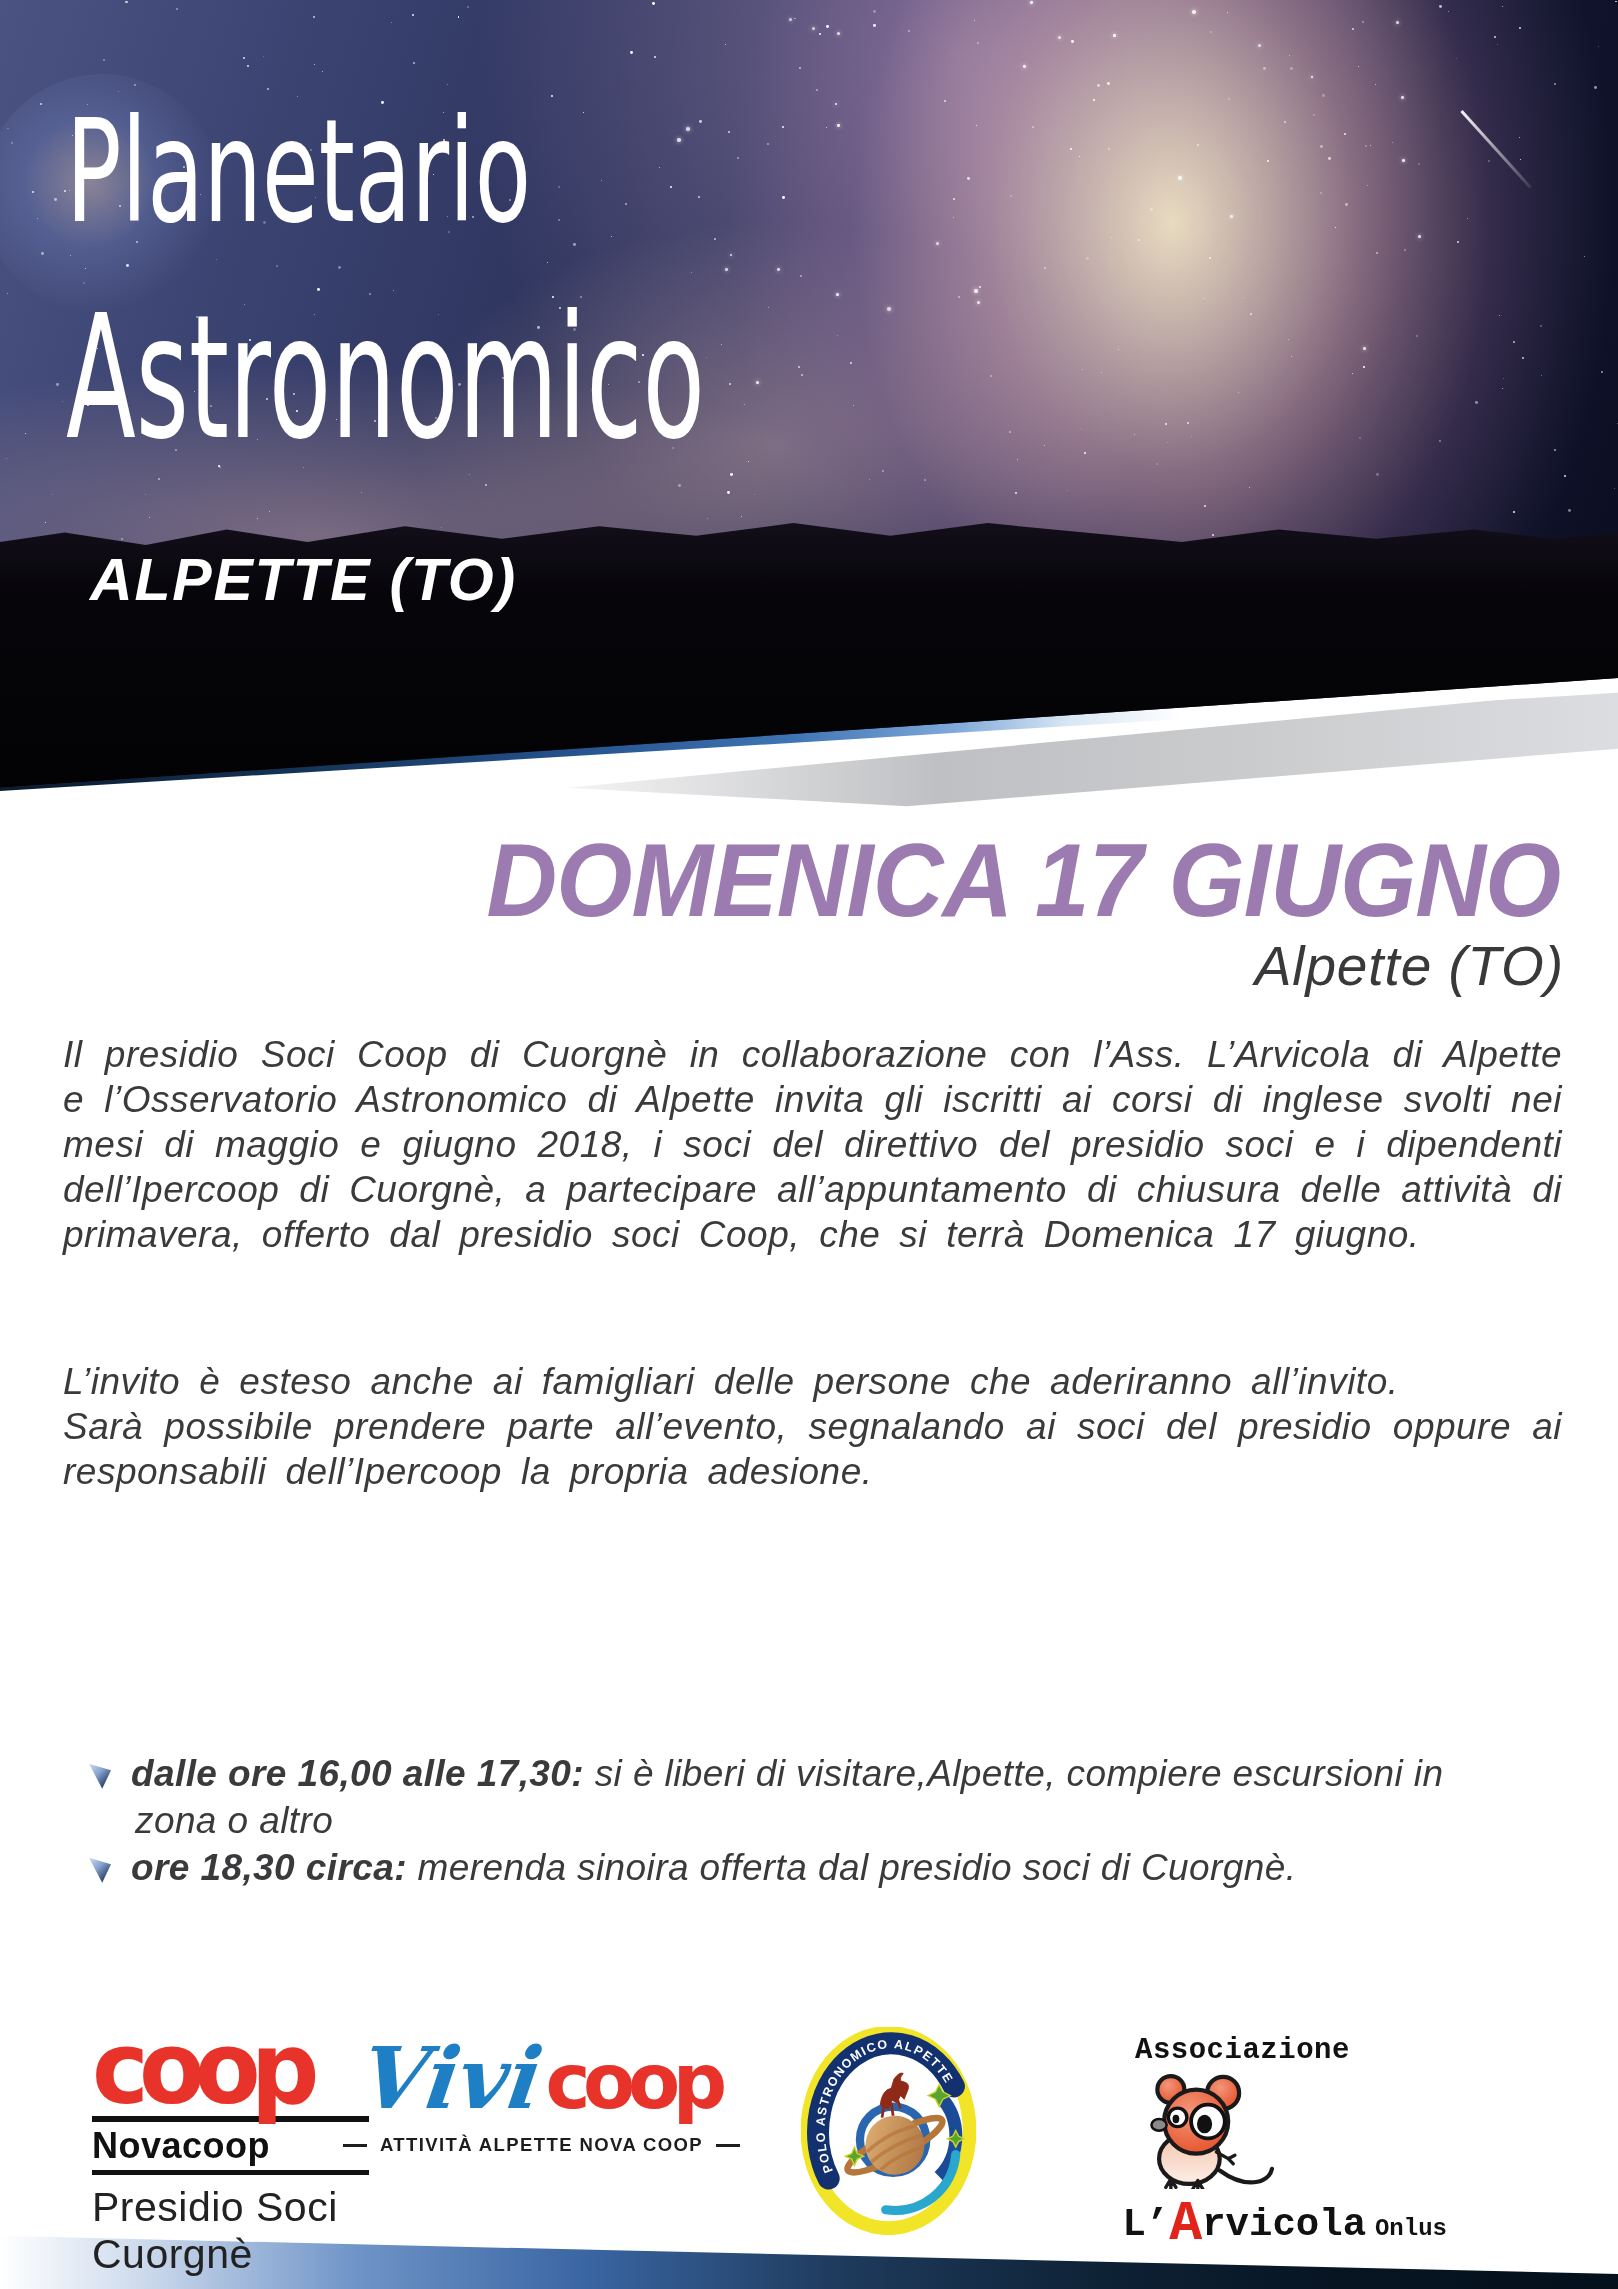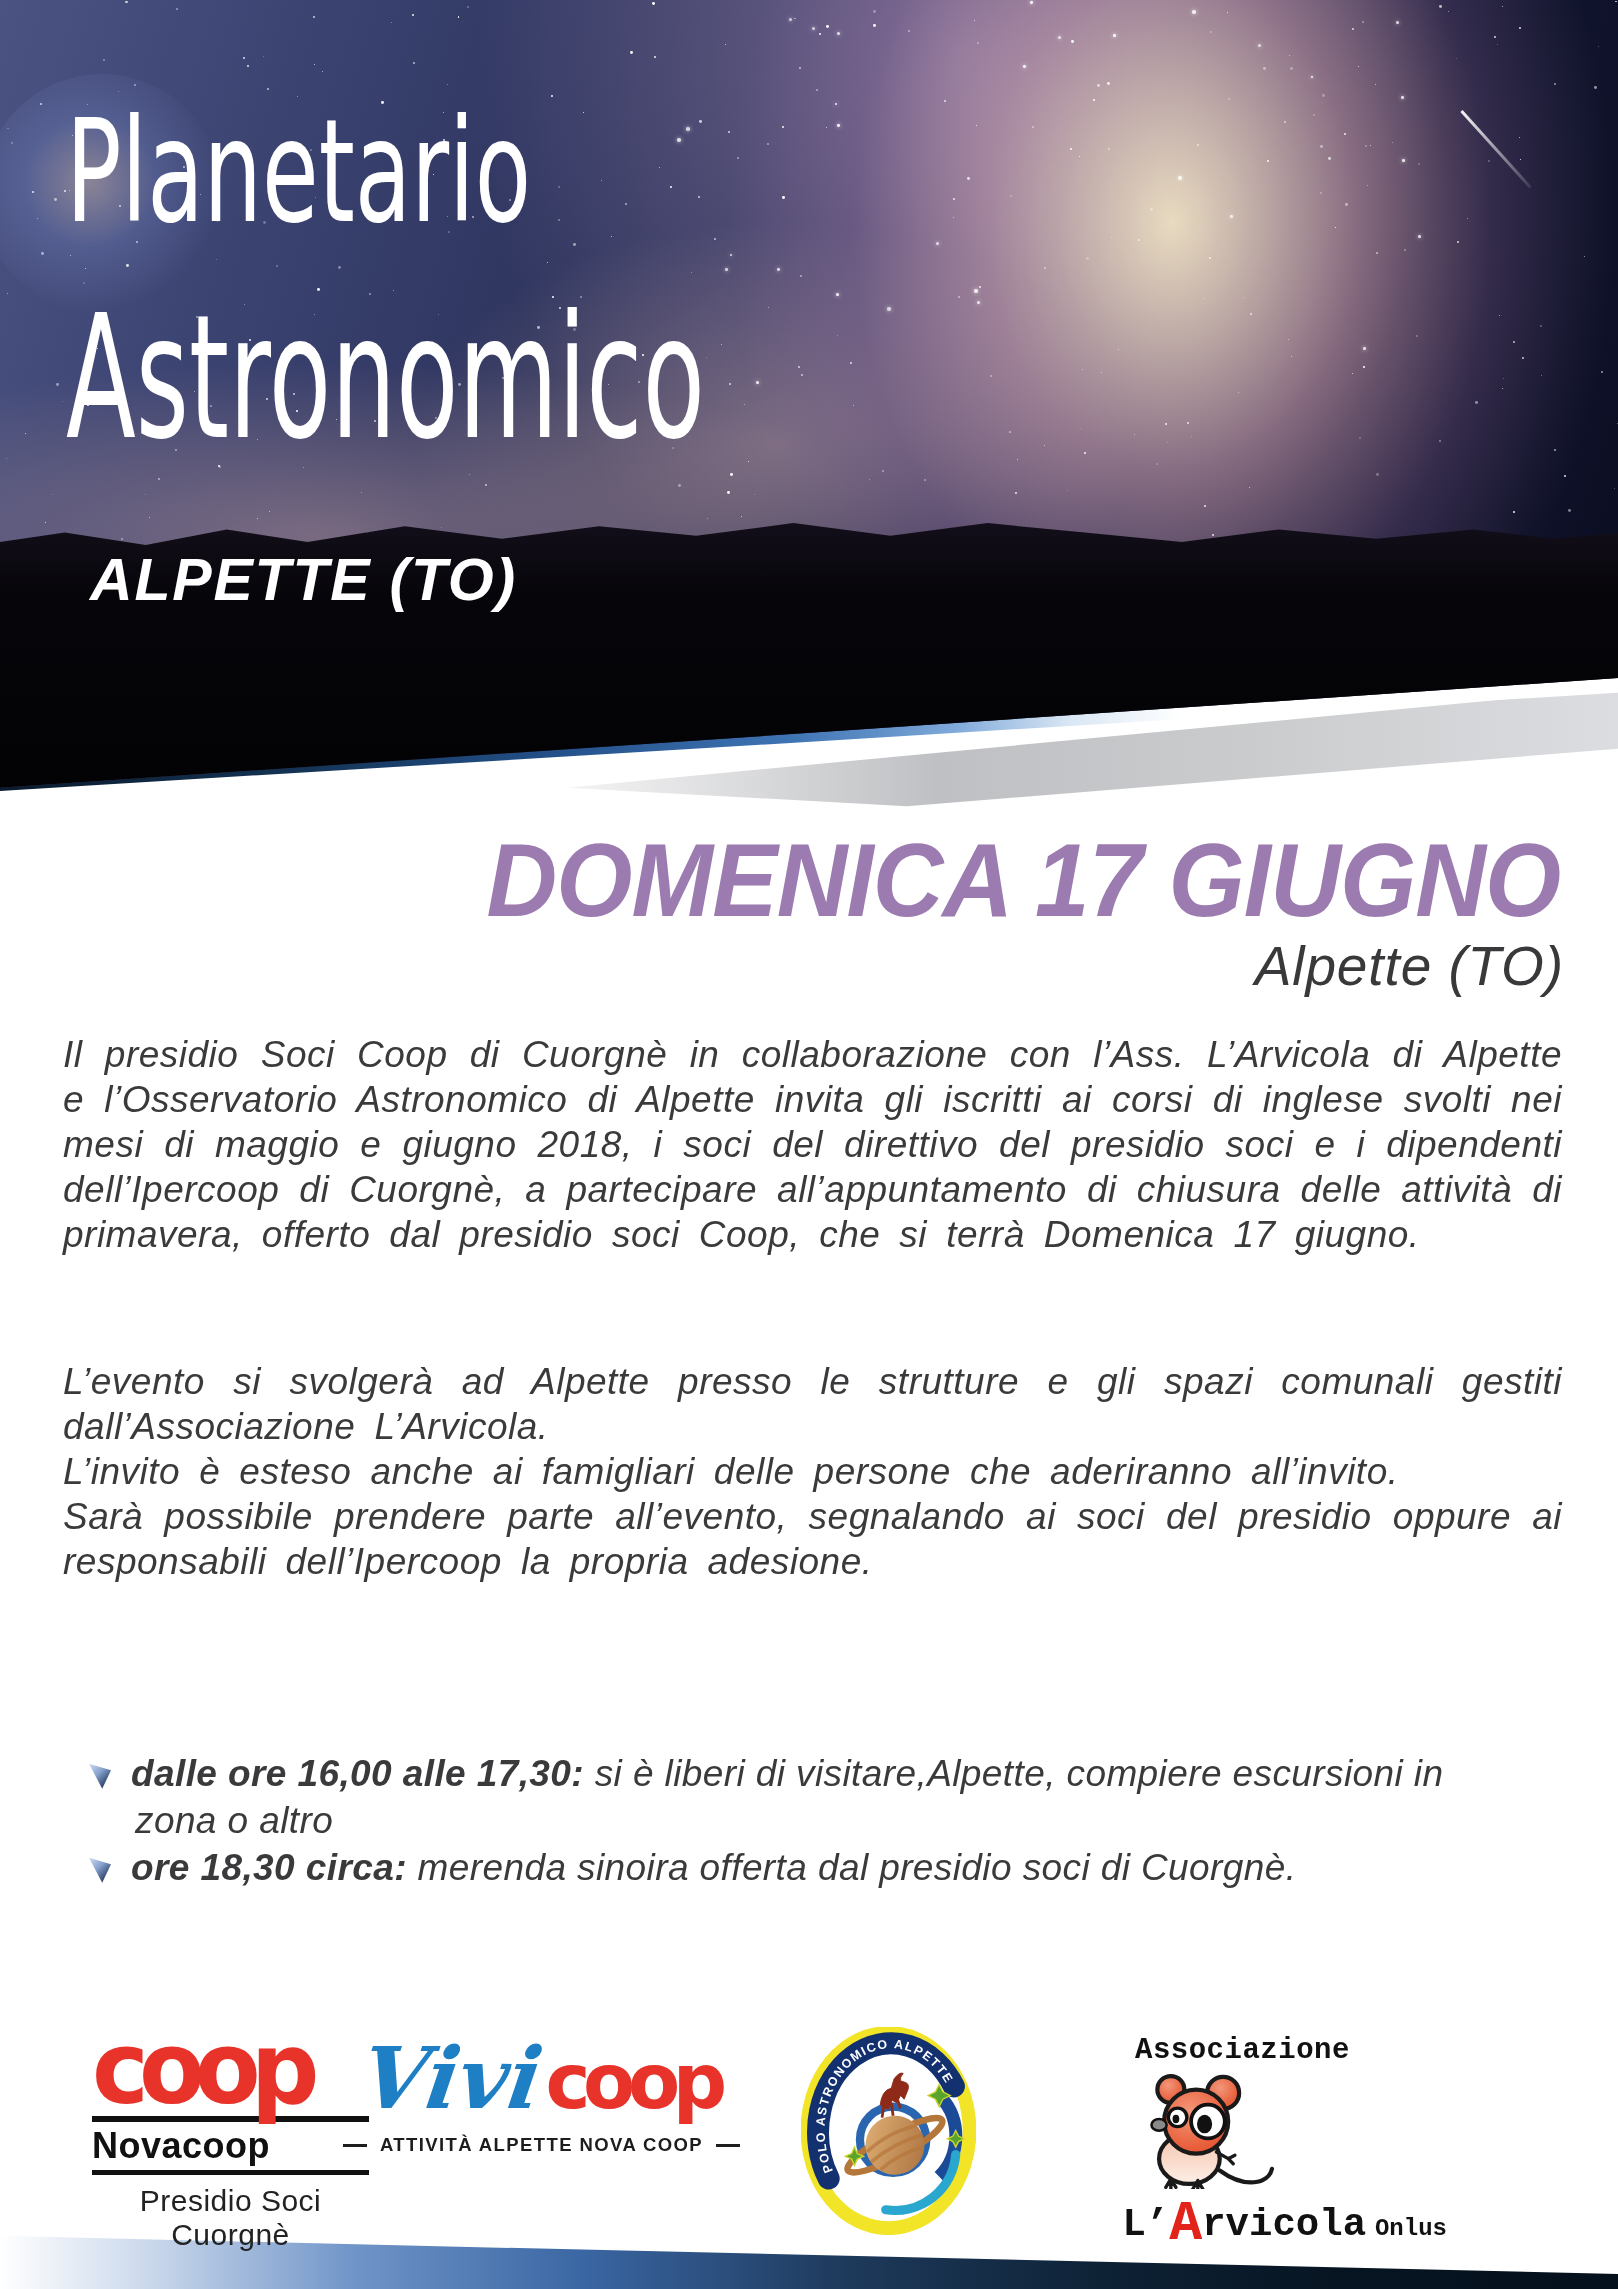--- a/index.html
+++ b/index.html
@@ -68,21 +68,21 @@
 
   
   .logos{position:absolute;left:0;top:2027px;width:1619px;height:212px;z-index:4;}
   .coop-logo{position:absolute;left:92px;top:0;width:277px;color:#111;}
   .coop-word{font-family:"DejaVu Sans",sans-serif;font-weight:bold;font-size:96px;line-height:.85;
     color:#e8332a;letter-spacing:-10px;transform:scaleY(1.04);transform-origin:left top;}
   .rule{background:#111;}
   .rule.thick{height:6.5px;margin-top:7.4px;}
   .rule.thin{height:4.6px;margin-top:2.8px;}
   .novacoop{font-size:36px;font-weight:bold;margin-top:2.8px;letter-spacing:0.5px;}
-  .presidio{font-size:30px;font-weight:normal;color:#222;margin-top:9.2px;line-height:1.14;letter-spacing:0.5px;text-align:center;}
+  .presidio{font-size:41px;font-weight:normal;color:#222;margin-top:9.2px;line-height:1.14;letter-spacing:0.5px;}
   .vivicoop{position:absolute;left:343px;top:9.2px;width:397px;text-align:center;}
   .vivi-row{display:flex;align-items:baseline;justify-content:center;white-space:nowrap;}
   .vivi-script{font-family:"DejaVu Serif",serif;font-style:italic;font-weight:bold;
     font-size:85px;color:#1f7fc4;transform:skewX(-8deg);line-height:1;}
   .vivi-coop{font-family:"DejaVu Sans",sans-serif;font-weight:bold;font-size:76px;line-height:1;
     color:#e8332a;letter-spacing:-7.4px;margin-left:3.7px;}
   .tagline{display:flex;align-items:center;justify-content:center;gap:13px;margin-top:13px;
     font-size:18.5px;font-weight:bold;color:#1d1d1f;letter-spacing:1.4px;white-space:nowrap;}
   .tagline .dash{display:inline-block;width:52px;height:2.8px;background:#1d1d1f;}
   .badge{position:absolute;left:801px;top:0;width:175px;height:208px;}
@@ -483,21 +483,20 @@
   </div>
 
   <h2 class="date-heading" data-name="date-heading">DOMENICA 17 GIUGNO</h2>
   <div class="location" data-name="event-location">Alpette (TO)</div>
 
   <div class="copy p1" data-name="intro-paragraph">
     <p data-name="intro-text">Il presidio Soci Coop di Cuorgnè in collaborazione con l’Ass. L’Arvicola di Alpette e l’Osservatorio Astronomico di Alpette invita gli iscritti ai corsi di inglese svolti nei mesi di maggio e giugno 2018, i soci del direttivo del presidio soci e i dipendenti dell’Ipercoop di Cuorgnè, a partecipare all’appuntamento di chiusura delle attività di primavera, offerto dal presidio soci Coop, che si terrà Domenica 17 giugno.</p>
   </div>
 
   <div class="copy p2" data-name="details-paragraphs">
-    <p data-name="details-text-1">L’evento si svolgerà ad Alpette presso le strutture e gli spazi comunali gestiti dall’Associazione L’Arvicola.</p>
     <p data-name="details-text-2">L’invito è esteso anche ai famigliari delle persone che aderiranno all’invito.</p>
     <p data-name="details-text-3">Sarà possibile prendere parte all’evento, segnalando ai soci del presidio oppure ai responsabili dell’Ipercoop  la propria adesione.</p>
   </div>
 
 
   <ul class="schedule" data-name="schedule-list">
     <li data-name="schedule-item"><span class="bullet" data-name="bullet-arrow-icon"></span><strong data-name="schedule-time">dalle ore 16,00 alle 17,30:</strong> <span data-name="schedule-desc">si è liberi di visitare,Alpette, compiere escursioni in zona o altro</span></li>
     <li data-name="schedule-item"><span class="bullet" data-name="bullet-arrow-icon"></span><strong data-name="schedule-time">ore 18,30 circa:</strong> <span data-name="schedule-desc">merenda sinoira offerta dal presidio soci di Cuorgnè.</span></li>
   </ul>
 

